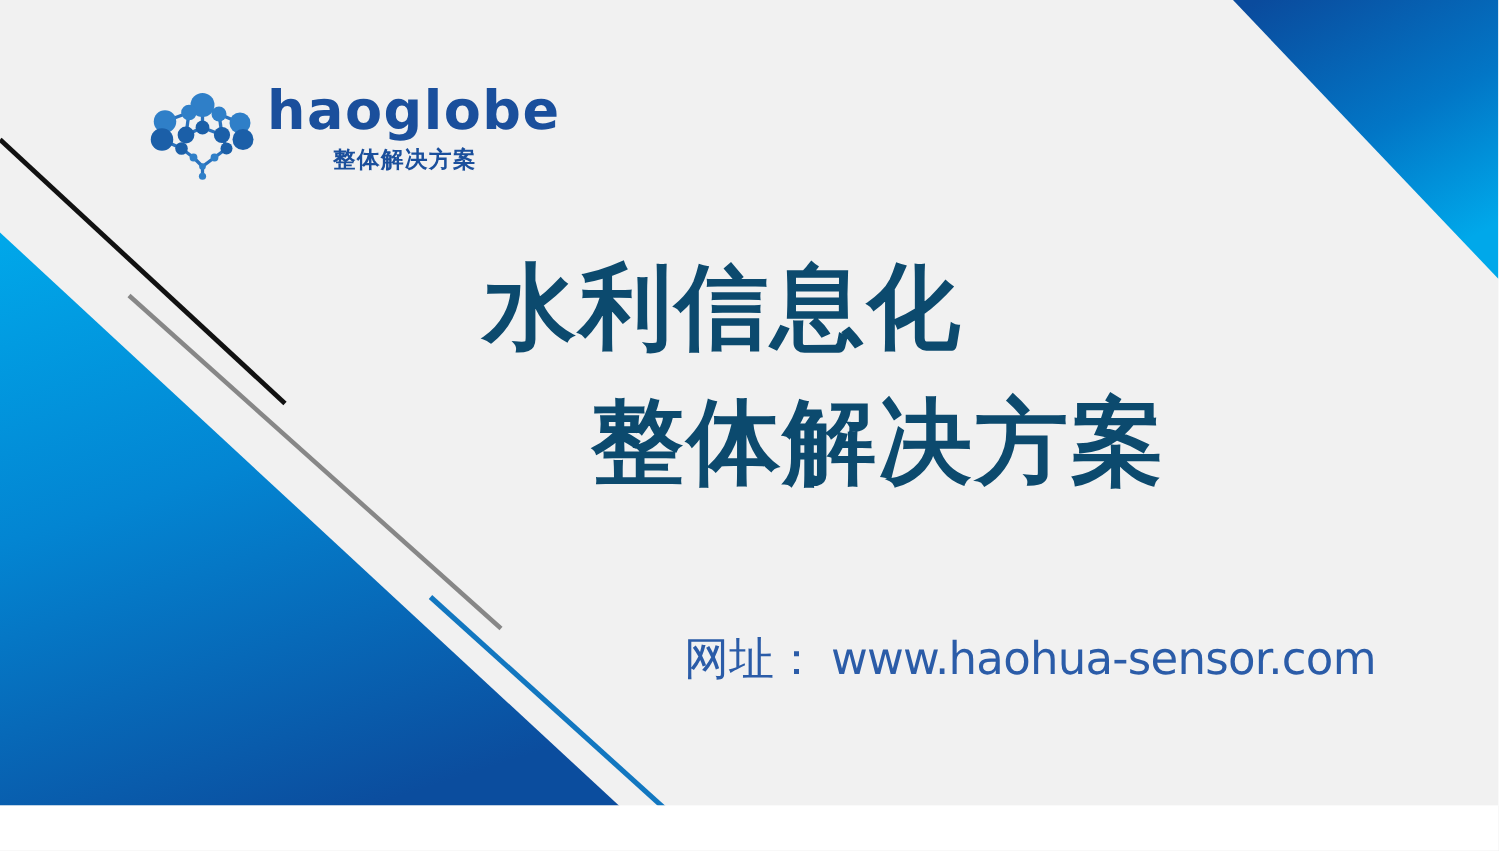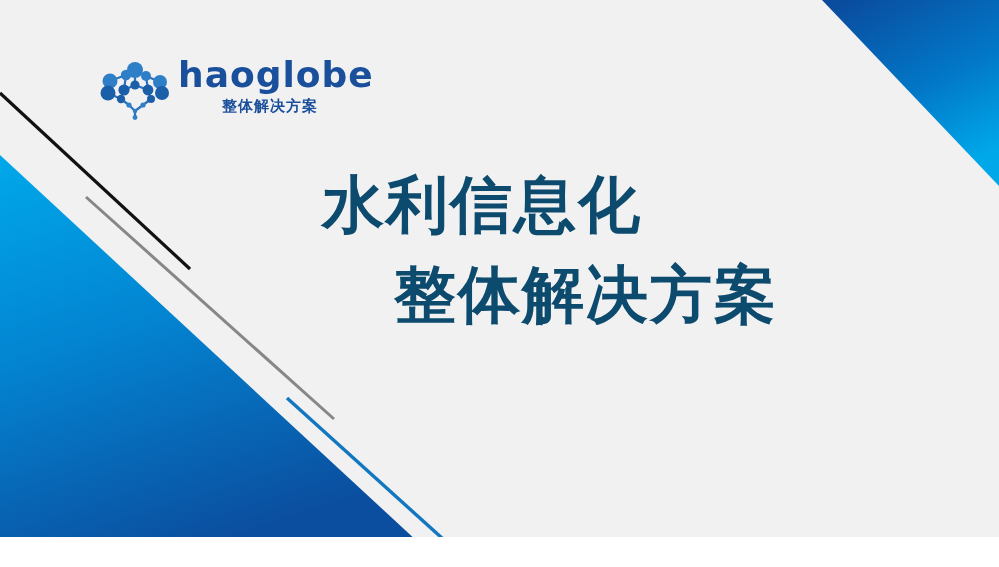--- a/index.html
+++ b/index.html
@@ -184,14 +184,18 @@
     <div class="logo-wordmark">haoglobe</div>
 
     <div class="logo-sub">整体解决方案</div>
   </div>
 
   <div class="title-wrap">
     <div class="title-line title-line-1">水利信息化</div>
     <div class="title-line title-line-2">整体解决方案</div>
   </div>
 
+  <div class="url-line">
+    <span class="url-label">网址：</span>
+    <span class="url-value">www.haohua-sensor.com</span>
+  </div>
 
 </div>
 
 </body></html>

